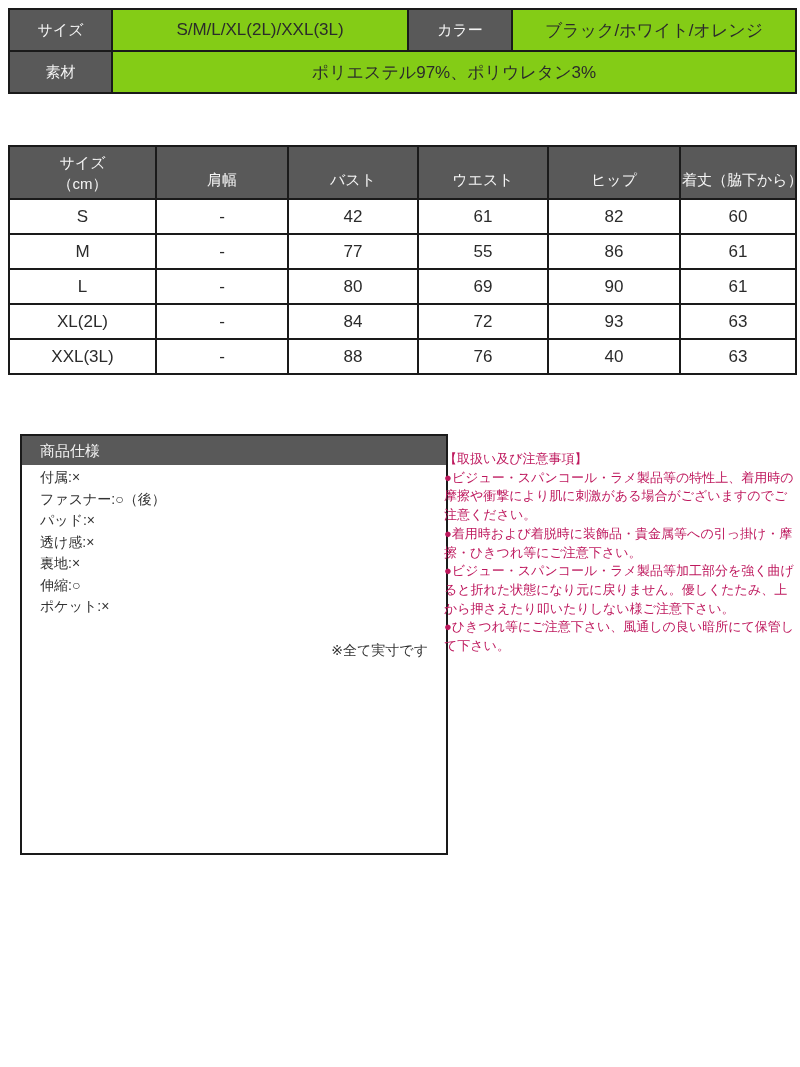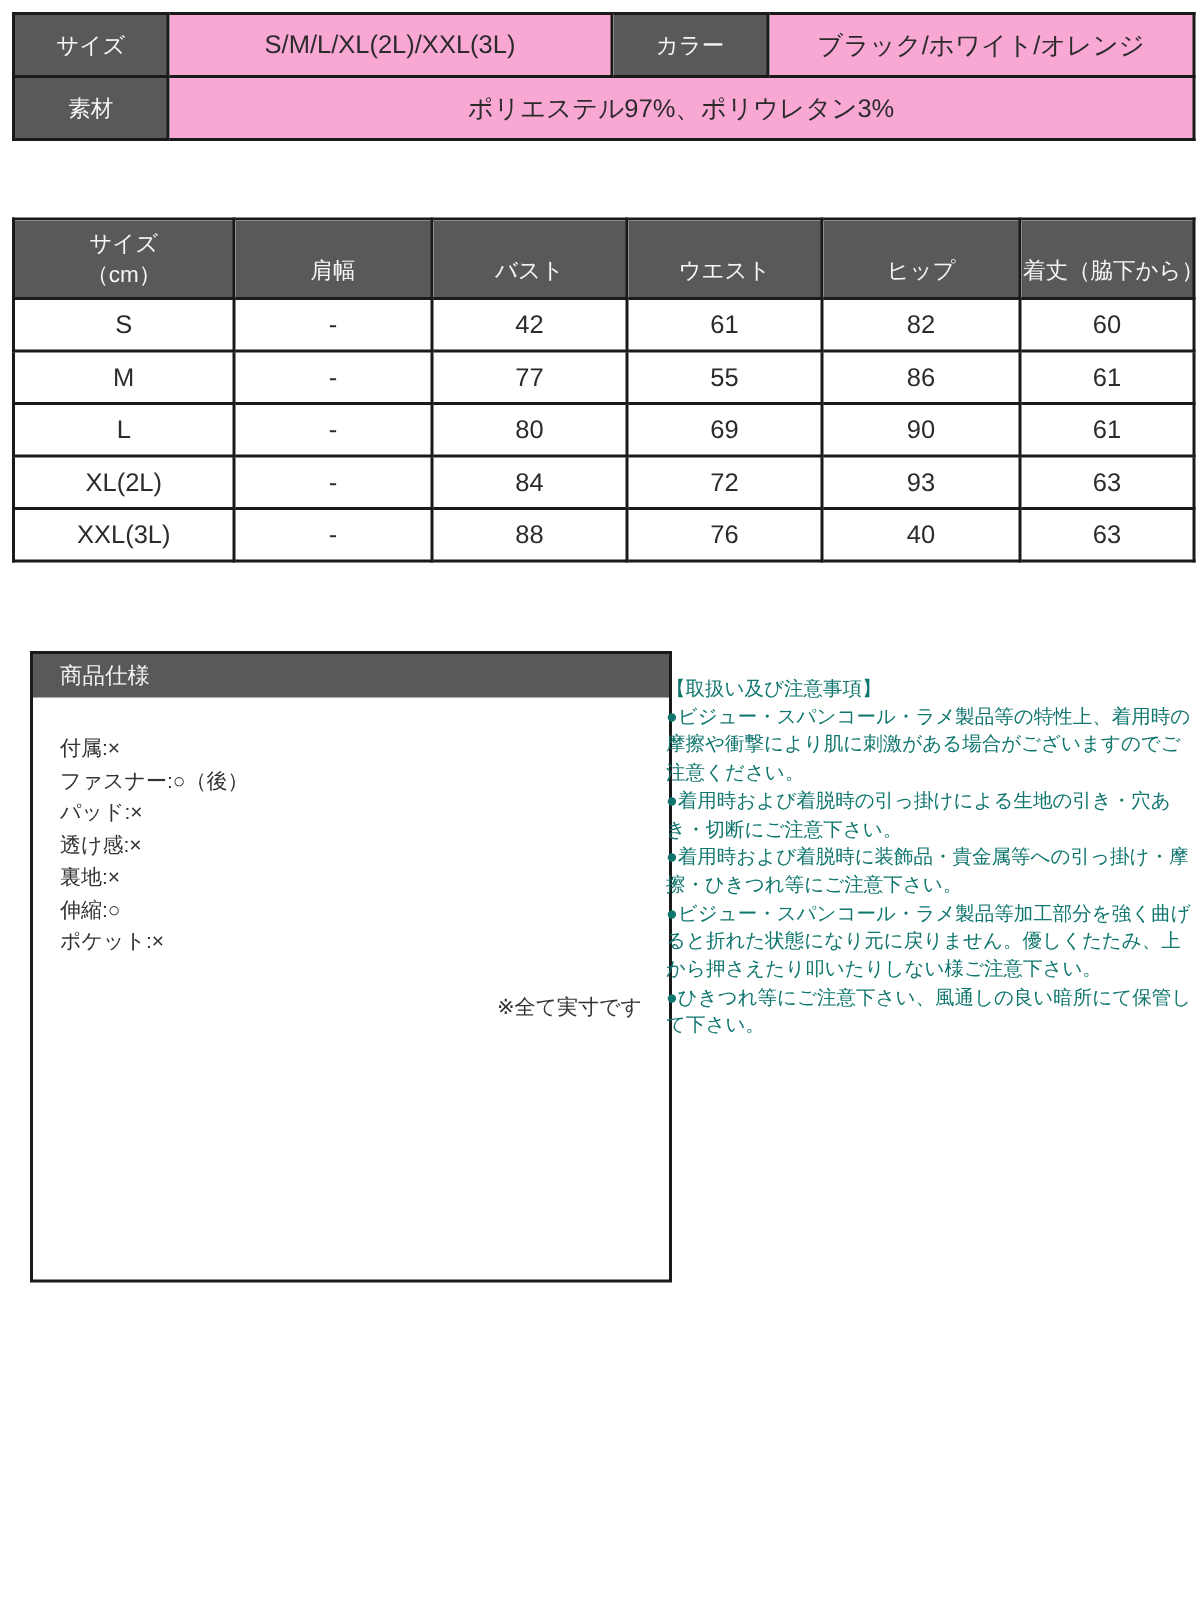--- a/index.html
+++ b/index.html
@@ -9,21 +9,21 @@
     color:#333333;
   }
   table{border-collapse:collapse;table-layout:fixed;}
   
   .top-table{position:absolute;left:8px;top:8px;width:787px;}
   .top-table td{
     border:2px solid #1a1a1a;text-align:center;vertical-align:middle;
     height:38px;overflow:hidden;white-space:nowrap;
   }
   .cell-dark{background:#595959;color:#f5f5f5;font-size:15px;}
-  .cell-val{background:#f9a8d4;color:#2b2b2b;font-size:17px;}
+  .cell-val{background:#84cc16;color:#2b2b2b;font-size:17px;}
   
   .size-table{position:absolute;left:8px;top:145px;width:787px;}
   .size-table th,.size-table td{
     border:2px solid #1a1a1a;text-align:center;overflow:hidden;white-space:nowrap;
   }
   .size-table thead tr{height:53px;}
   .size-table thead th{
     background:#595959;color:#f5f5f5;font-weight:normal;font-size:15px;
     vertical-align:bottom;padding-bottom:8px;
   }
@@ -32,27 +32,27 @@
   .size-table tbody td{background:#ffffff;color:#2b2b2b;font-size:17px;vertical-align:middle;}
   
   .spec-panel{
     position:absolute;left:8px;top:434px;width:428px;height:421px;
     border:2px solid #1a1a1a;box-sizing:border-box;background:#ffffff;margin-left:12px;
   }
   .spec-panel-header{
     background:#595959;color:#f2f2f2;font-size:15px;
     height:29px;line-height:29px;padding-left:18px;
   }
-  .spec-panel-body{padding:23px 18px 0 18px;font-size:14px;color:#333333;}
+  .spec-panel-body{padding:2px 18px 0 18px;font-size:14px;color:#333333;}
   .spec-item{line-height:21.5px;}
   .spec-note{margin-top:22px;line-height:21.5px;text-align:right;}
   
   .notes{
     position:absolute;left:444px;top:450px;width:353px;
-    font-size:13px;line-height:18.7px;color:#0f766e;
+    font-size:13px;line-height:18.7px;color:#be185d;
   }
   .notes-title{margin:0 0 3px 0;}
   .notes p{margin:0;}
 </style>
 </head>
 <body>
 
 <table class="top-table">
   <colgroup>
     <col style="width:103px">
@@ -150,17 +150,16 @@
     <div class="spec-item">裏地:×</div>
     <div class="spec-item">伸縮:○</div>
     <div class="spec-item">ポケット:×</div>
     <div class="spec-note">※全て実寸です</div>
   </div>
 </div>
 
 <div class="notes">
   <p class="notes-title">【取扱い及び注意事項】</p>
   <p>●ビジュー・スパンコール・ラメ製品等の特性上、着用時の摩擦や衝撃により肌に刺激がある場合がございますのでご注意ください。</p>
-  <p>●着用時および着脱時の引っ掛けによる生地の引き・穴あき・切断にご注意下さい。</p>
   <p>●着用時および着脱時に装飾品・貴金属等への引っ掛け・摩擦・ひきつれ等にご注意下さい。</p>
   <p>●ビジュー・スパンコール・ラメ製品等加工部分を強く曲げると折れた状態になり元に戻りません。優しくたたみ、上から押さえたり叩いたりしない様ご注意下さい。</p>
   <p>●ひきつれ等にご注意下さい、風通しの良い暗所にて保管して下さい。</p>
 </div>
 
 </body></html>

